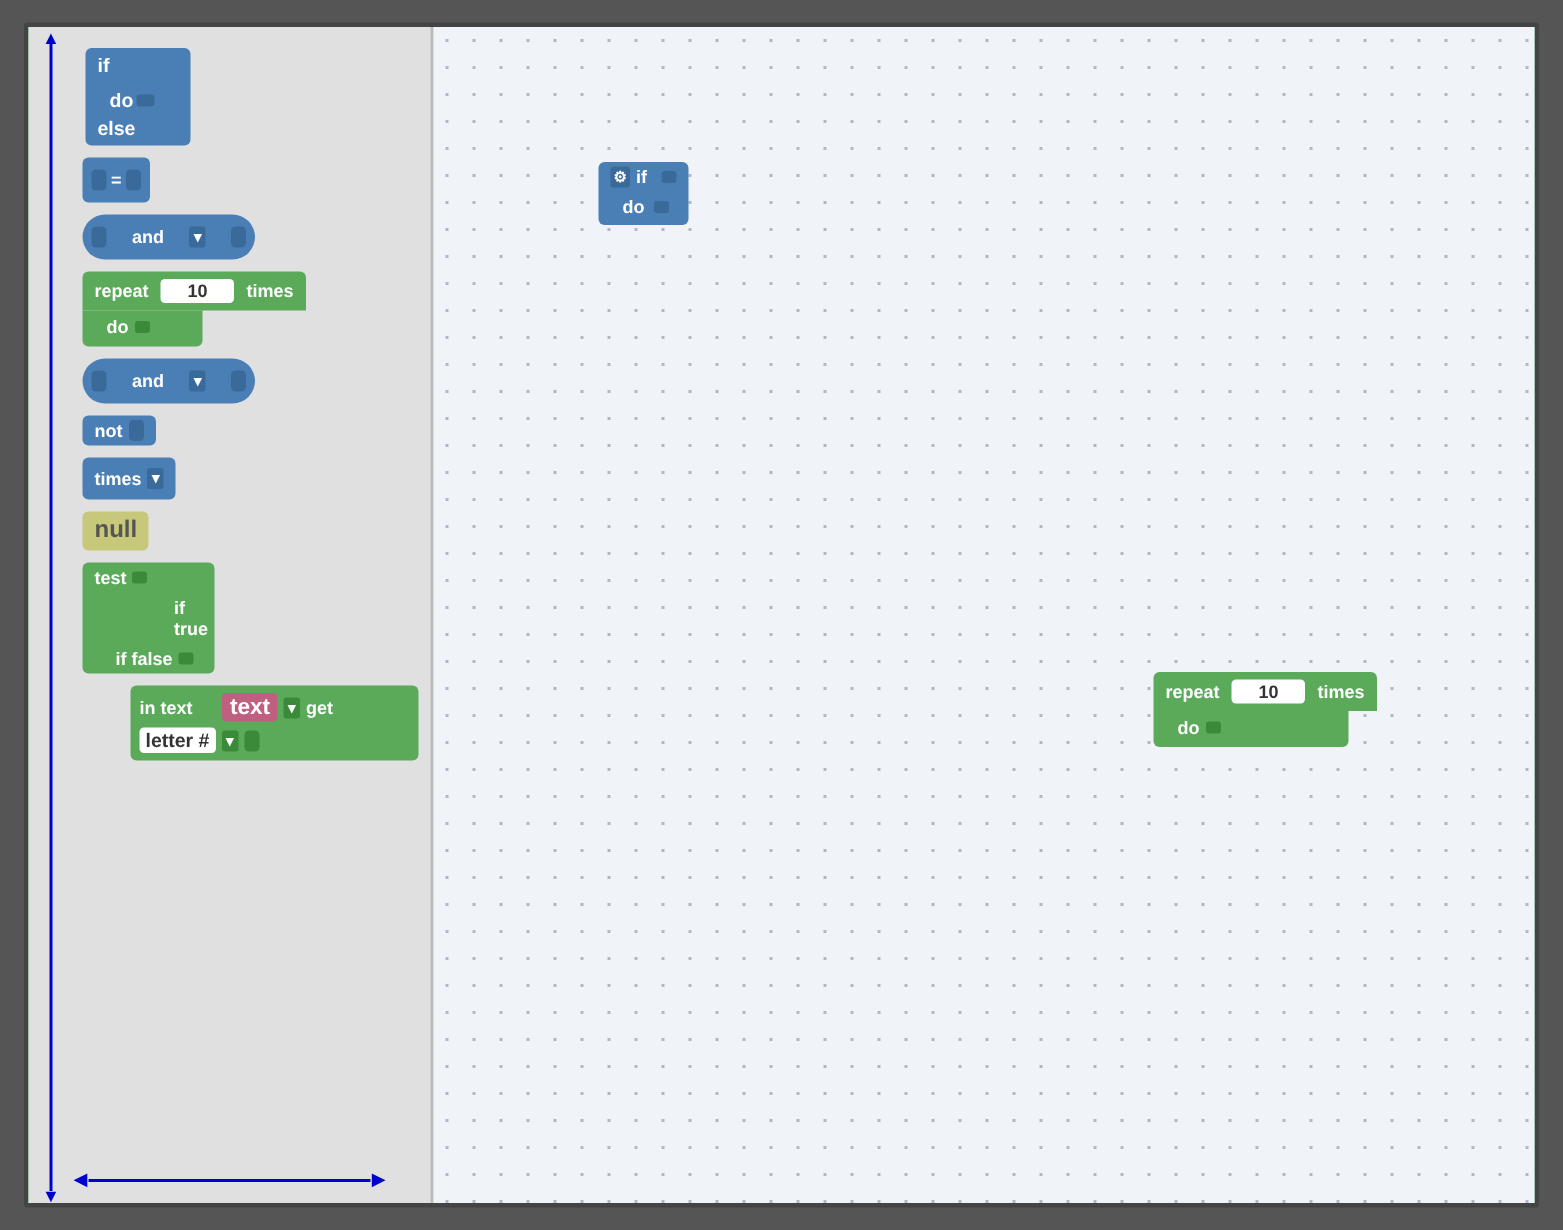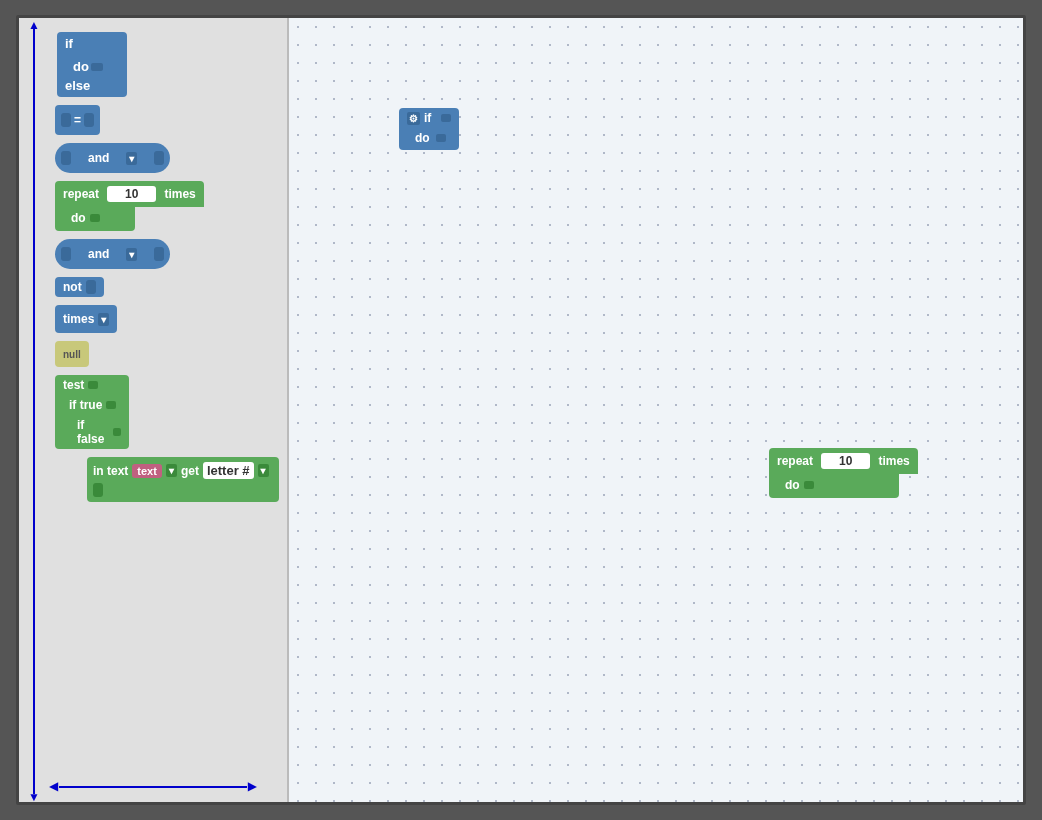--- a/index.html
+++ b/index.html
@@ -196,36 +196,36 @@
       background: #3a6a9a;
       padding: 1px 3px;
       border-radius: 2px;
     }
 
     
     .null-block {
       background: #c8c87a;
       border-radius: 4px;
       color: #555;
-      font-size: 10px;
+      font-size: 16px;
       font-weight: bold;
       display: inline-flex;
       align-items: center;
       padding: 5px 8px;
       height: 26px;
     }
 
     
     .test-block {
       background: #5aaa5a;
       border-radius: 4px;
       color: white;
       font-size: 12px;
       font-weight: bold;
-      width: 74px;
+      width: 88px;
     }
     .test-block .t-row {
       padding: 3px 8px;
       display: flex;
       align-items: center;
     }
 
     
     .intext-block {
       background: #5aaa5a;
@@ -237,21 +237,22 @@
       align-items: center;
       padding: 5px 6px;
       gap: 4px;
       flex-wrap: wrap;
     }
     .intext-block .text-input {
       background: #c06080;
       color: white;
       border-radius: 3px;
       padding: 1px 5px;
-      font-size: 11px;
+      font-size: 15px;
+      margin-left: 16px;
     }
     .intext-block .dropdown-arrow {
       font-size: 10px;
       background: #3a8a3a;
       padding: 1px 3px;
       border-radius: 2px;
     }
     .intext-block .letter-input {
       background: white;
       color: #333;
@@ -438,21 +439,21 @@
         <span>null</span>
       </div>
     </div>
 
     <div style="margin-left:28px;">
       <div class="test-block">
         <div class="t-row">
           <span>test</span>
           <span style="display:inline-block;width:10px;height:8px;background:#3a8a3a;border-radius:2px;margin-left:4px;"></span>
         </div>
-        <div class="t-row" style="padding-left:14px;">
+        <div class="t-row" style="padding-left:14px;margin-left:47px;">
           <span>if true</span>
           <span style="display:inline-block;width:10px;height:8px;background:#3a8a3a;border-radius:2px;margin-left:4px;"></span>
         </div>
         <div class="t-row" style="padding-left:22px;">
           <span>if false</span>
           <span style="display:inline-block;width:10px;height:8px;background:#3a8a3a;border-radius:2px;margin-left:4px;"></span>
         </div>
       </div>
     </div>
 

